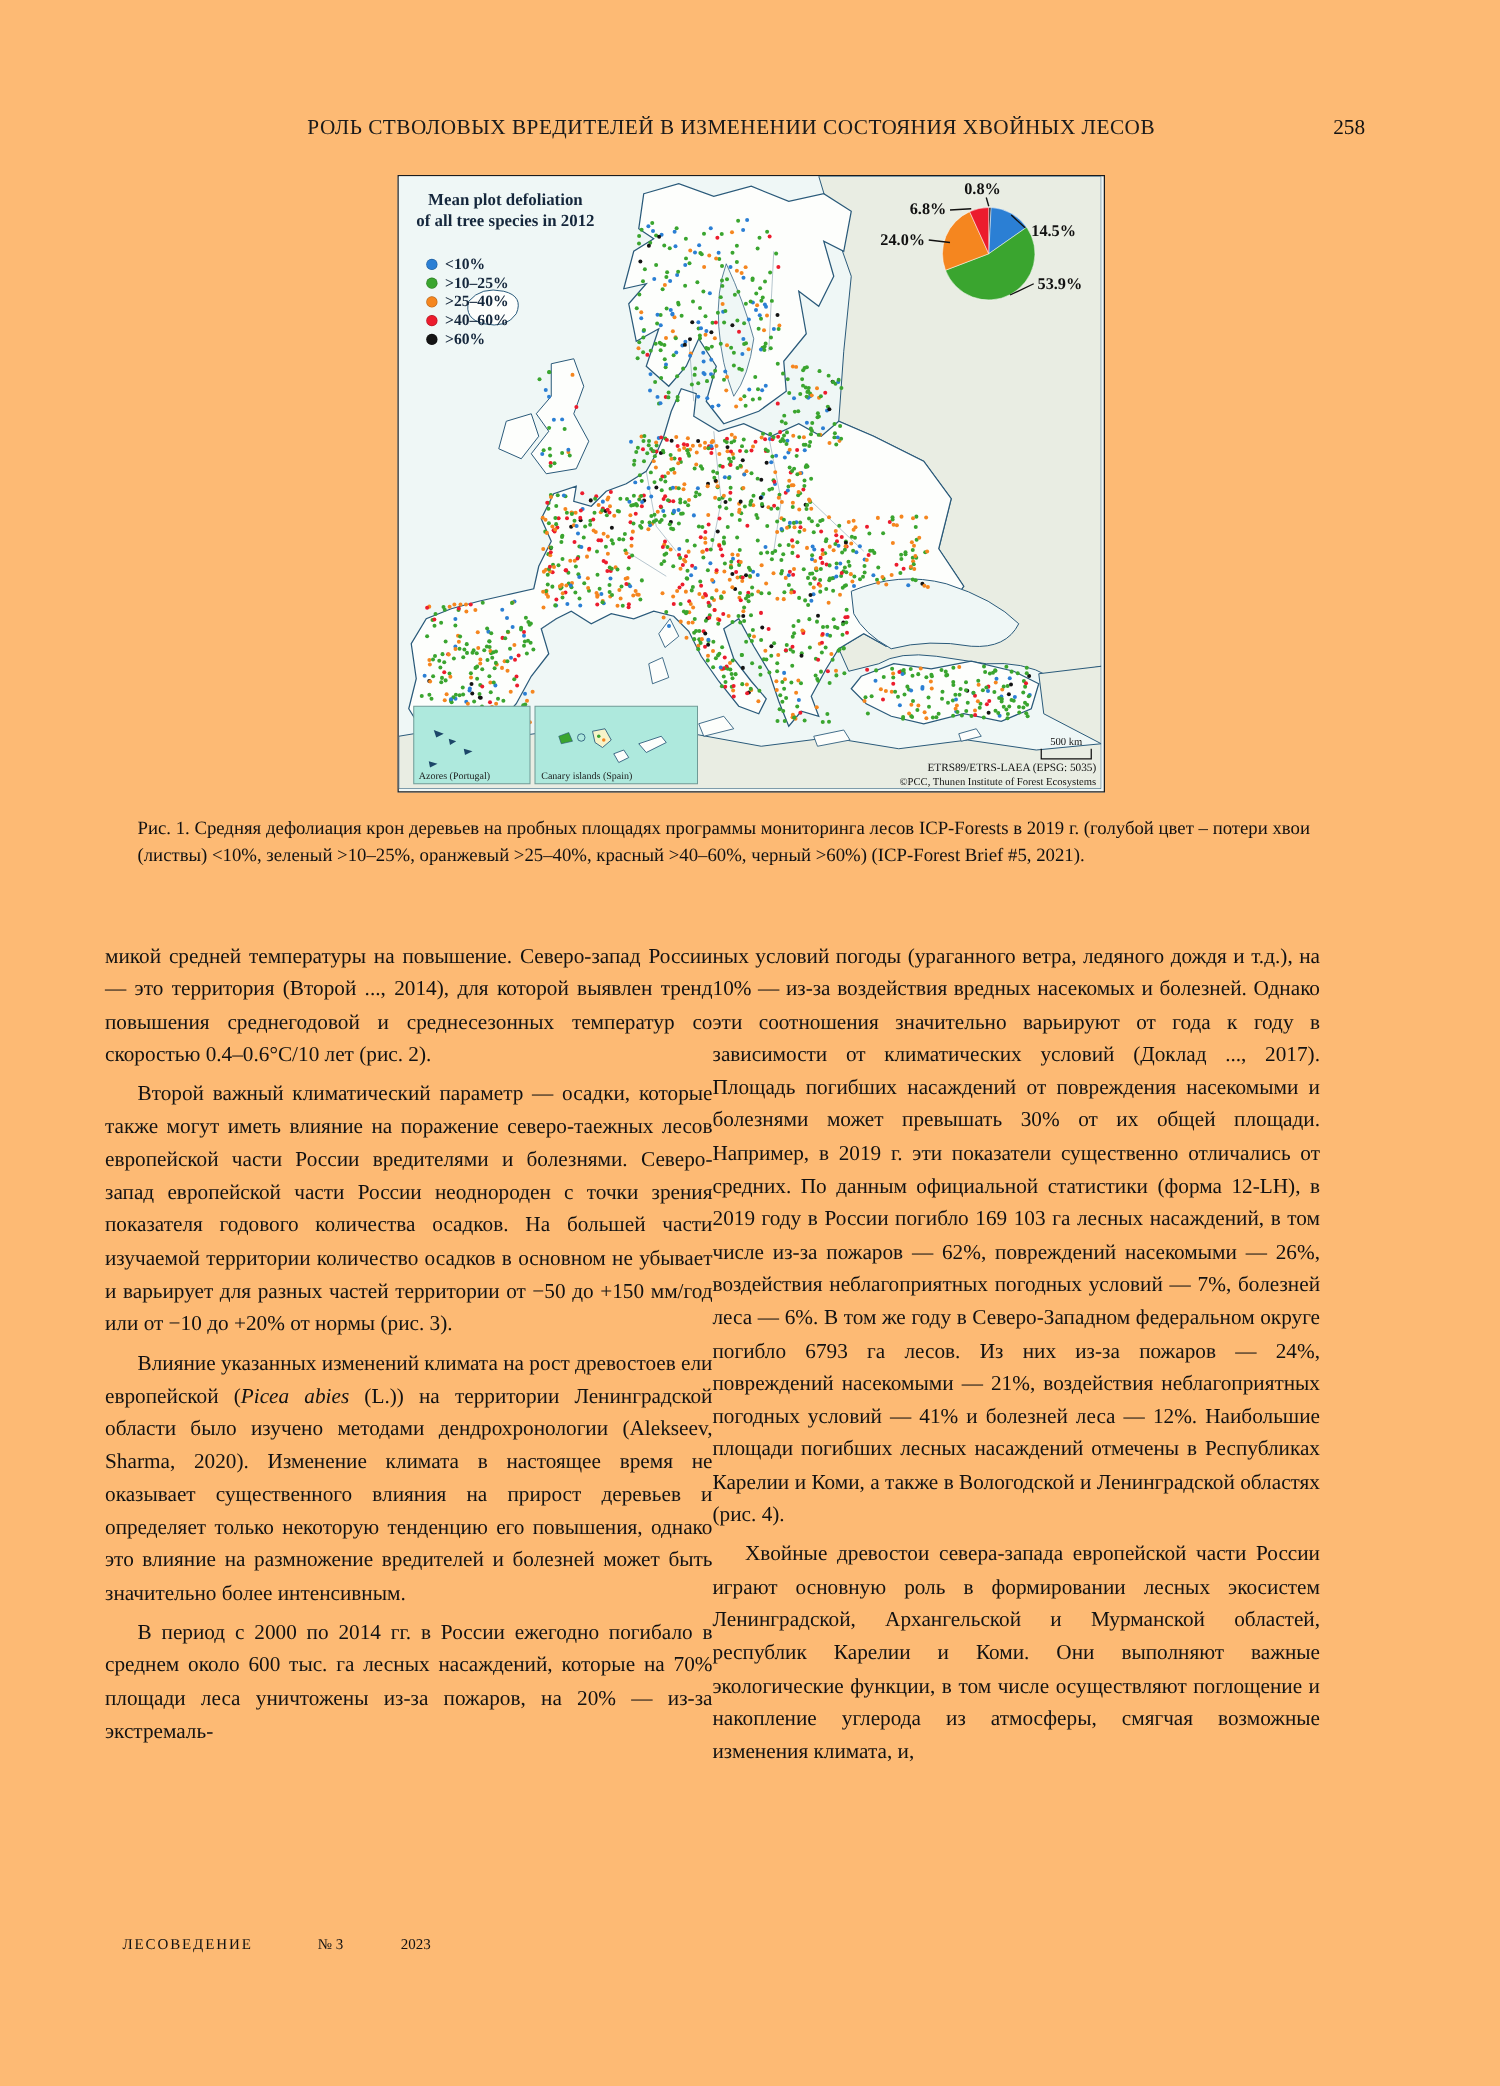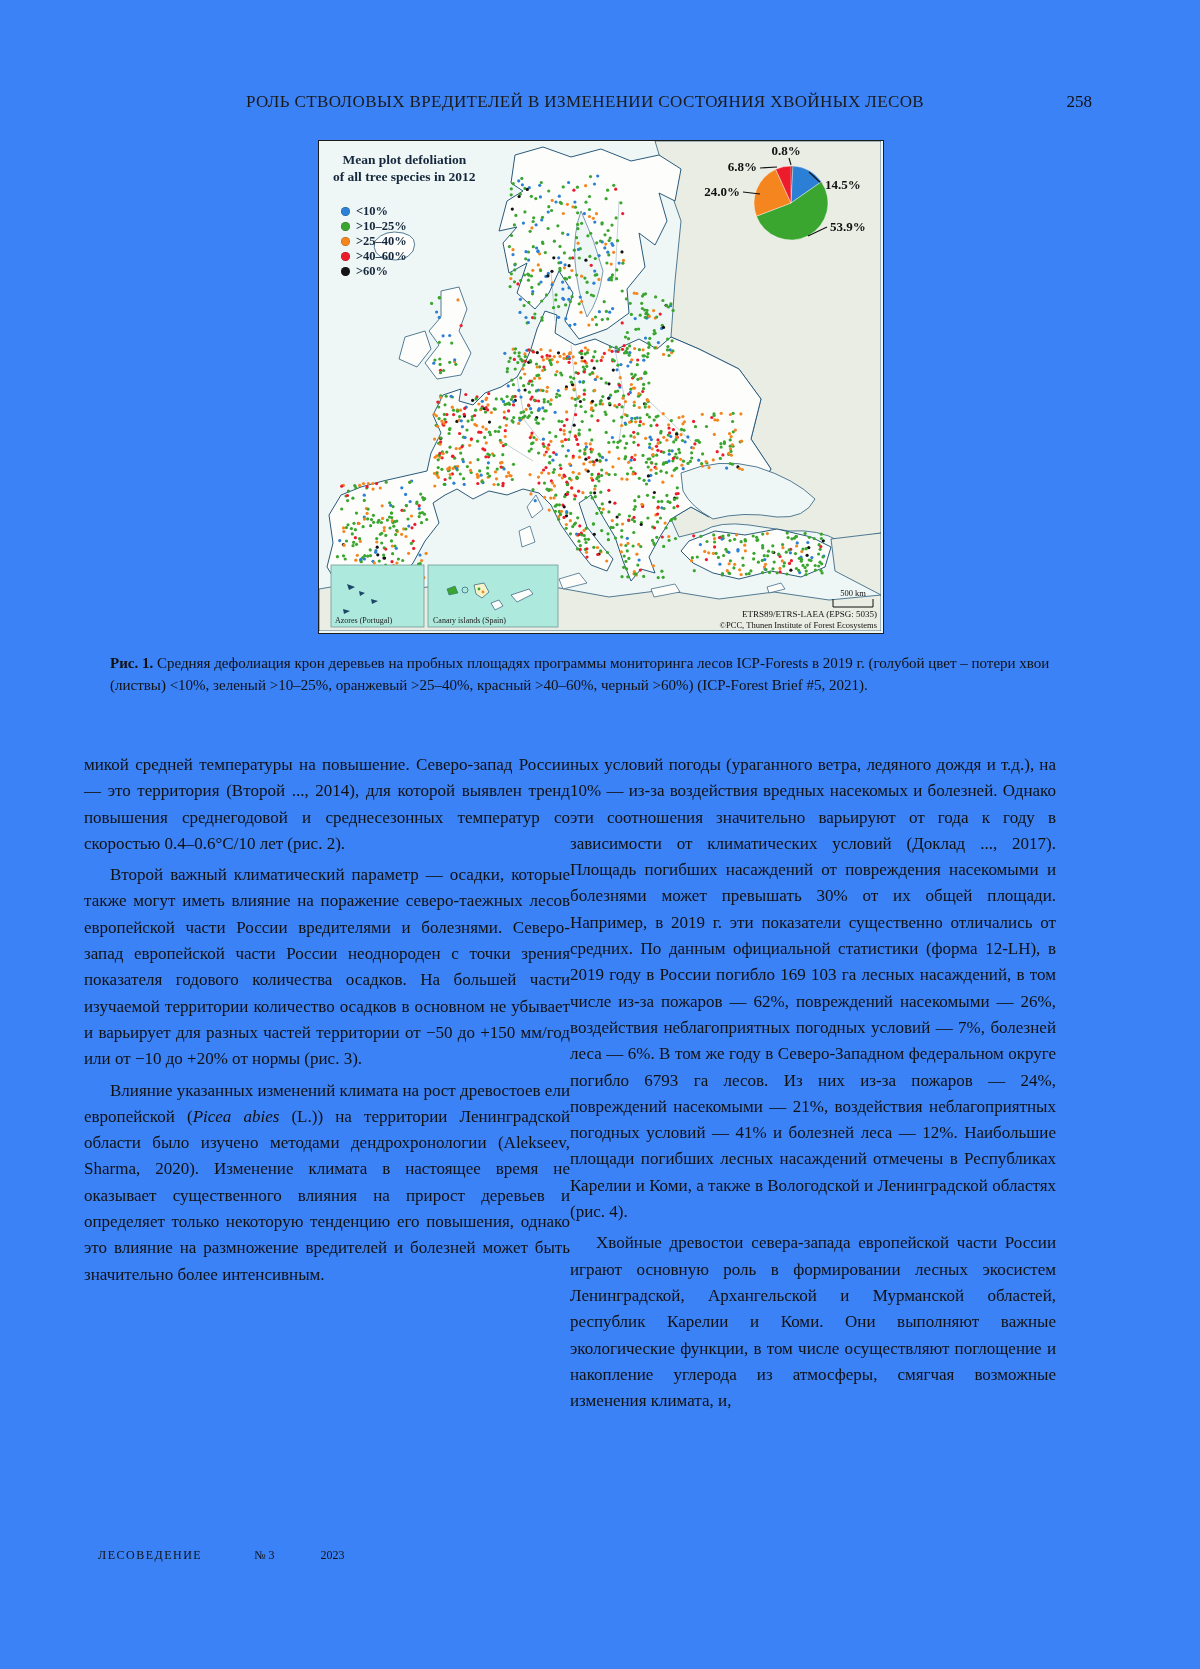--- a/index.html
+++ b/index.html
@@ -1,34 +1,34 @@
 <!DOCTYPE html>
 <html lang="ru"><head>
 <meta charset="utf-8">
 <style>
   html,body{margin:0;padding:0;background:#ffffff;}
-  .page{position:relative;width:1200px;height:1669px;background:#3b82f6;
+  .page{position:relative;width:1200px;height:1669px;background:#fdba74;
         font-family:"Liberation Serif",serif;color:#111;overflow:hidden;}
   .header-title{position:absolute;top:92px;left:85px;width:1000px;text-align:center;
         font-size:17px;letter-spacing:.4px;white-space:nowrap;color:#1a1a1a;}
   .page-number{position:absolute;top:92px;right:108px;font-size:17px;}
   
   .figure{position:absolute;left:318px;top:140px;width:564px;height:492px;
           border:1px solid #1c1c1c;background:#eff7f6;}
   .figure svg{position:absolute;left:0;top:0;}
   .map-legend{position:absolute;left:14px;top:10px;color:#15273c;}
   .map-legend .lt{font-size:13.5px;font-weight:600;line-height:17px;text-align:center;}
   .legend-items{margin-top:19px;}
   .legend-item{display:flex;align-items:center;height:15px;font-size:12.5px;font-weight:600;}
   .legend-dot{width:9px;height:9px;border-radius:50%;margin:0 6px 0 8px;flex:0 0 auto;
               box-shadow:inset 0 0 0 .5px rgba(0,0,0,.3);}
   
   .caption{position:absolute;left:110px;top:653px;width:992px;font-size:15px;
            line-height:21.5px;color:#111;}
-  .caption .b{font-weight:bold;}
+  .caption .b{font-weight:normal;}
   
   .columns{position:absolute;left:84px;top:752px;width:1002px;display:flex;}
   .col{width:486px;font-size:17px;line-height:26.3px;text-align:justify;}
   .para{margin:0 0 5px 0;}
   .para.indent{text-indent:26px;}
   .it{font-style:italic;}
   .footer{position:absolute;left:98px;top:1548px;font-size:12px;color:#111;}
   .footer .j{letter-spacing:1.5px;margin-right:52px;}
   .footer .n{margin-right:46px;}
 </style>
@@ -1860,20 +1860,21 @@
     </div>
   </div>
 
   <div class="caption"><span class="b">Рис. 1.</span><span> Средняя дефолиация крон деревьев на пробных площадях программы мониторинга лесов ICP-Forests в 2019 г. (голубой цвет – потери хвои (листвы) &lt;10%, зеленый &gt;10–25%, оранжевый &gt;25–40%, красный &gt;40–60%, черный &gt;60%) (ICP-Forest Brief #5, 2021).</span></div>
 
   <div class="columns">
     <div class="col" id="left-col">
         <p class="para"><span>микой средней температуры на повышение. Северо-запад России — это территория (Второй ..., 2014), для которой выявлен тренд повышения среднегодовой и среднесезонных температур со скоростью 0.4–0.6°С/10 лет (рис. 2).</span></p>
         <p class="para indent"><span>Второй важный климатический параметр — осадки, которые также могут иметь влияние на поражение северо-таежных лесов европейской части России вредителями и болезнями. Северо-запад европейской части России неоднороден с точки зрения показателя годового количества осадков. На большей части изучаемой территории количество осадков в основном не убывает и варьирует для разных частей территории от −50 до +150 мм/год или от −10 до +20% от нормы (рис. 3).</span></p>
         <p class="para indent"><span>Влияние указанных изменений климата на рост древостоев ели европейской (</span><span class="it">Picea abies</span><span> (L.)) на территории Ленинградской области было изучено методами дендрохронологии (Alekseev, Sharma, 2020). Изменение климата в настоящее время не оказывает существенного влияния на прирост деревьев и определяет только некоторую тенденцию его повышения, однако это влияние на размножение вредителей и болезней может быть значительно более интенсивным.</span></p>
+        <p class="para indent"><span>В период с 2000 по 2014 гг. в России ежегодно погибало в среднем около 600 тыс. га лесных насаждений, которые на 70% площади леса уничтожены из-за пожаров, на 20% — из-за экстремаль-</span></p>
       </div>
     <div class="col" id="right-col">
         <p class="para"><span>ных условий погоды (ураганного ветра, ледяного дождя и т.д.), на 10% — из-за воздействия вредных насекомых и болезней. Однако эти соотношения значительно варьируют от года к году в зависимости от климатических условий (Доклад ..., 2017). Площадь погибших насаждений от повреждения насекомыми и болезнями может превышать 30% от их общей площади. Например, в 2019 г. эти показатели существенно отличались от средних. По данным официальной статистики (форма 12-LH), в 2019 году в России погибло 169 103 га лесных насаждений, в том числе из-за пожаров — 62%, повреждений насекомыми — 26%, воздействия неблагоприятных погодных условий — 7%, болезней леса — 6%. В том же году в Северо-Западном федеральном округе погибло 6793 га лесов. Из них из-за пожаров — 24%, повреждений насекомыми — 21%, воздействия неблагоприятных погодных условий — 41% и болезней леса — 12%. Наибольшие площади погибших лесных насаждений отмечены в Республиках Карелии и Коми, а также в Вологодской и Ленинградской областях (рис. 4).</span></p>
         <p class="para indent"><span>Хвойные древостои севера-запада европейской части России играют основную роль в формировании лесных экосистем Ленинградской, Архангельской и Мурманской областей, республик Карелии и Коми. Они выполняют важные экологические функции, в том числе осуществляют поглощение и накопление углерода из атмосферы, смягчая возможные изменения климата, и,</span></p>
       </div>
   </div>
 
   <div class="footer">
     <span class="j">ЛЕСОВЕДЕНИЕ</span><span class="n">№ 3</span><span>2023</span>
   </div>

